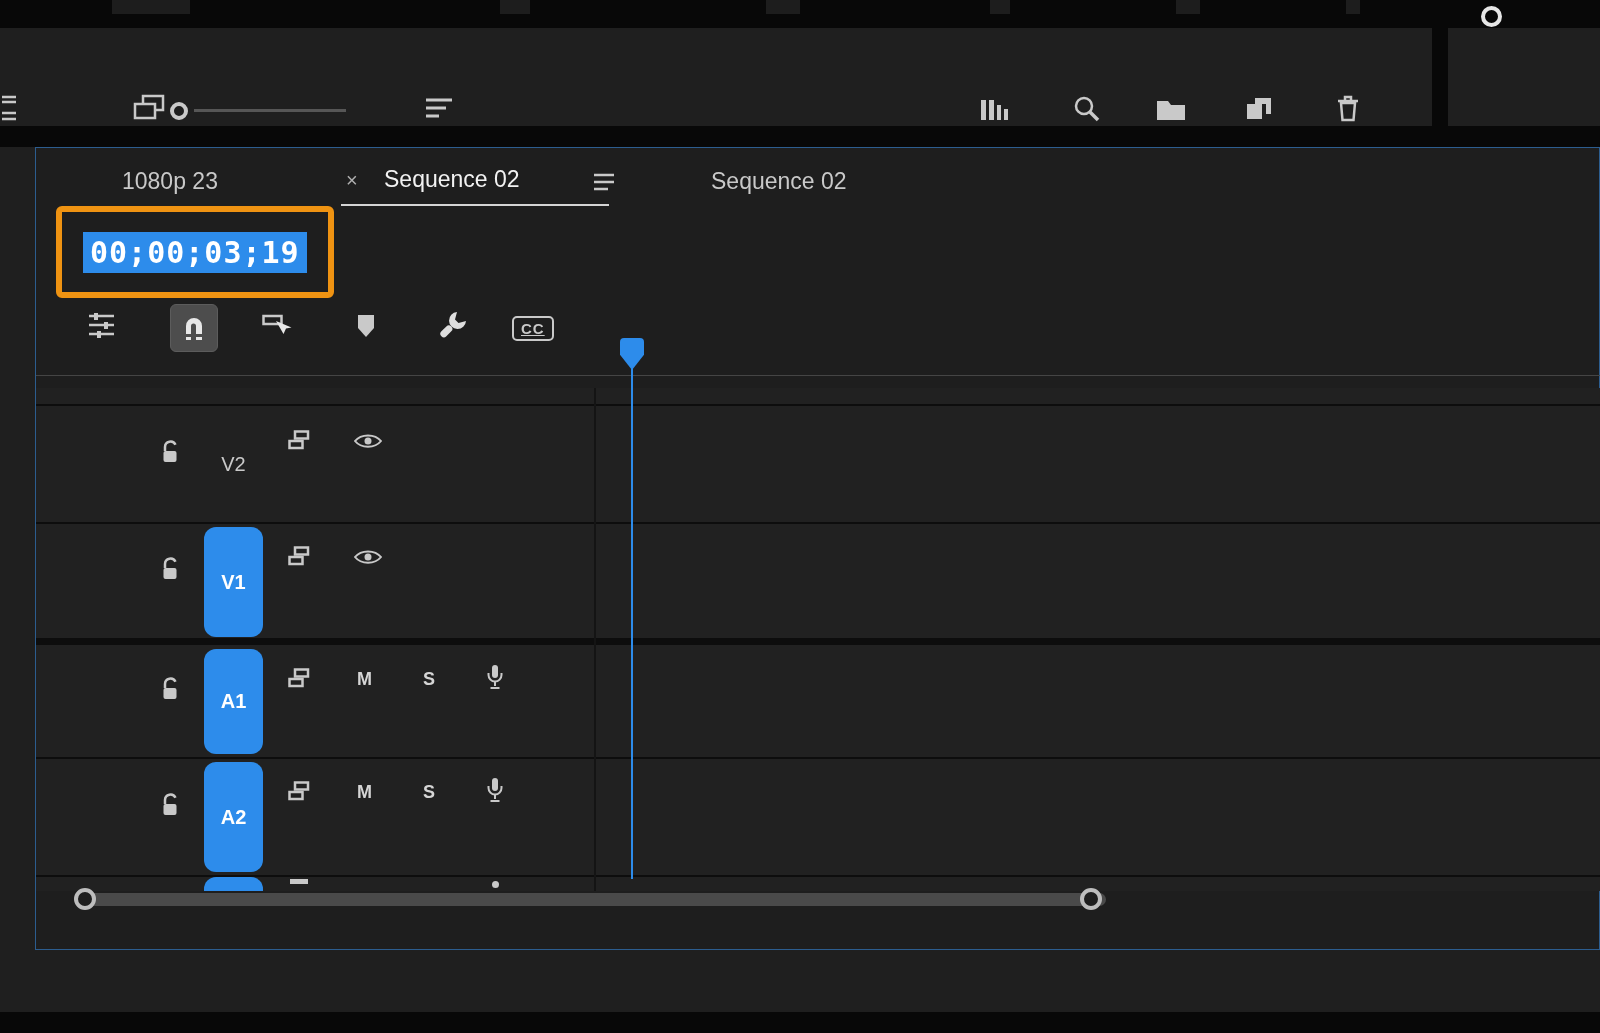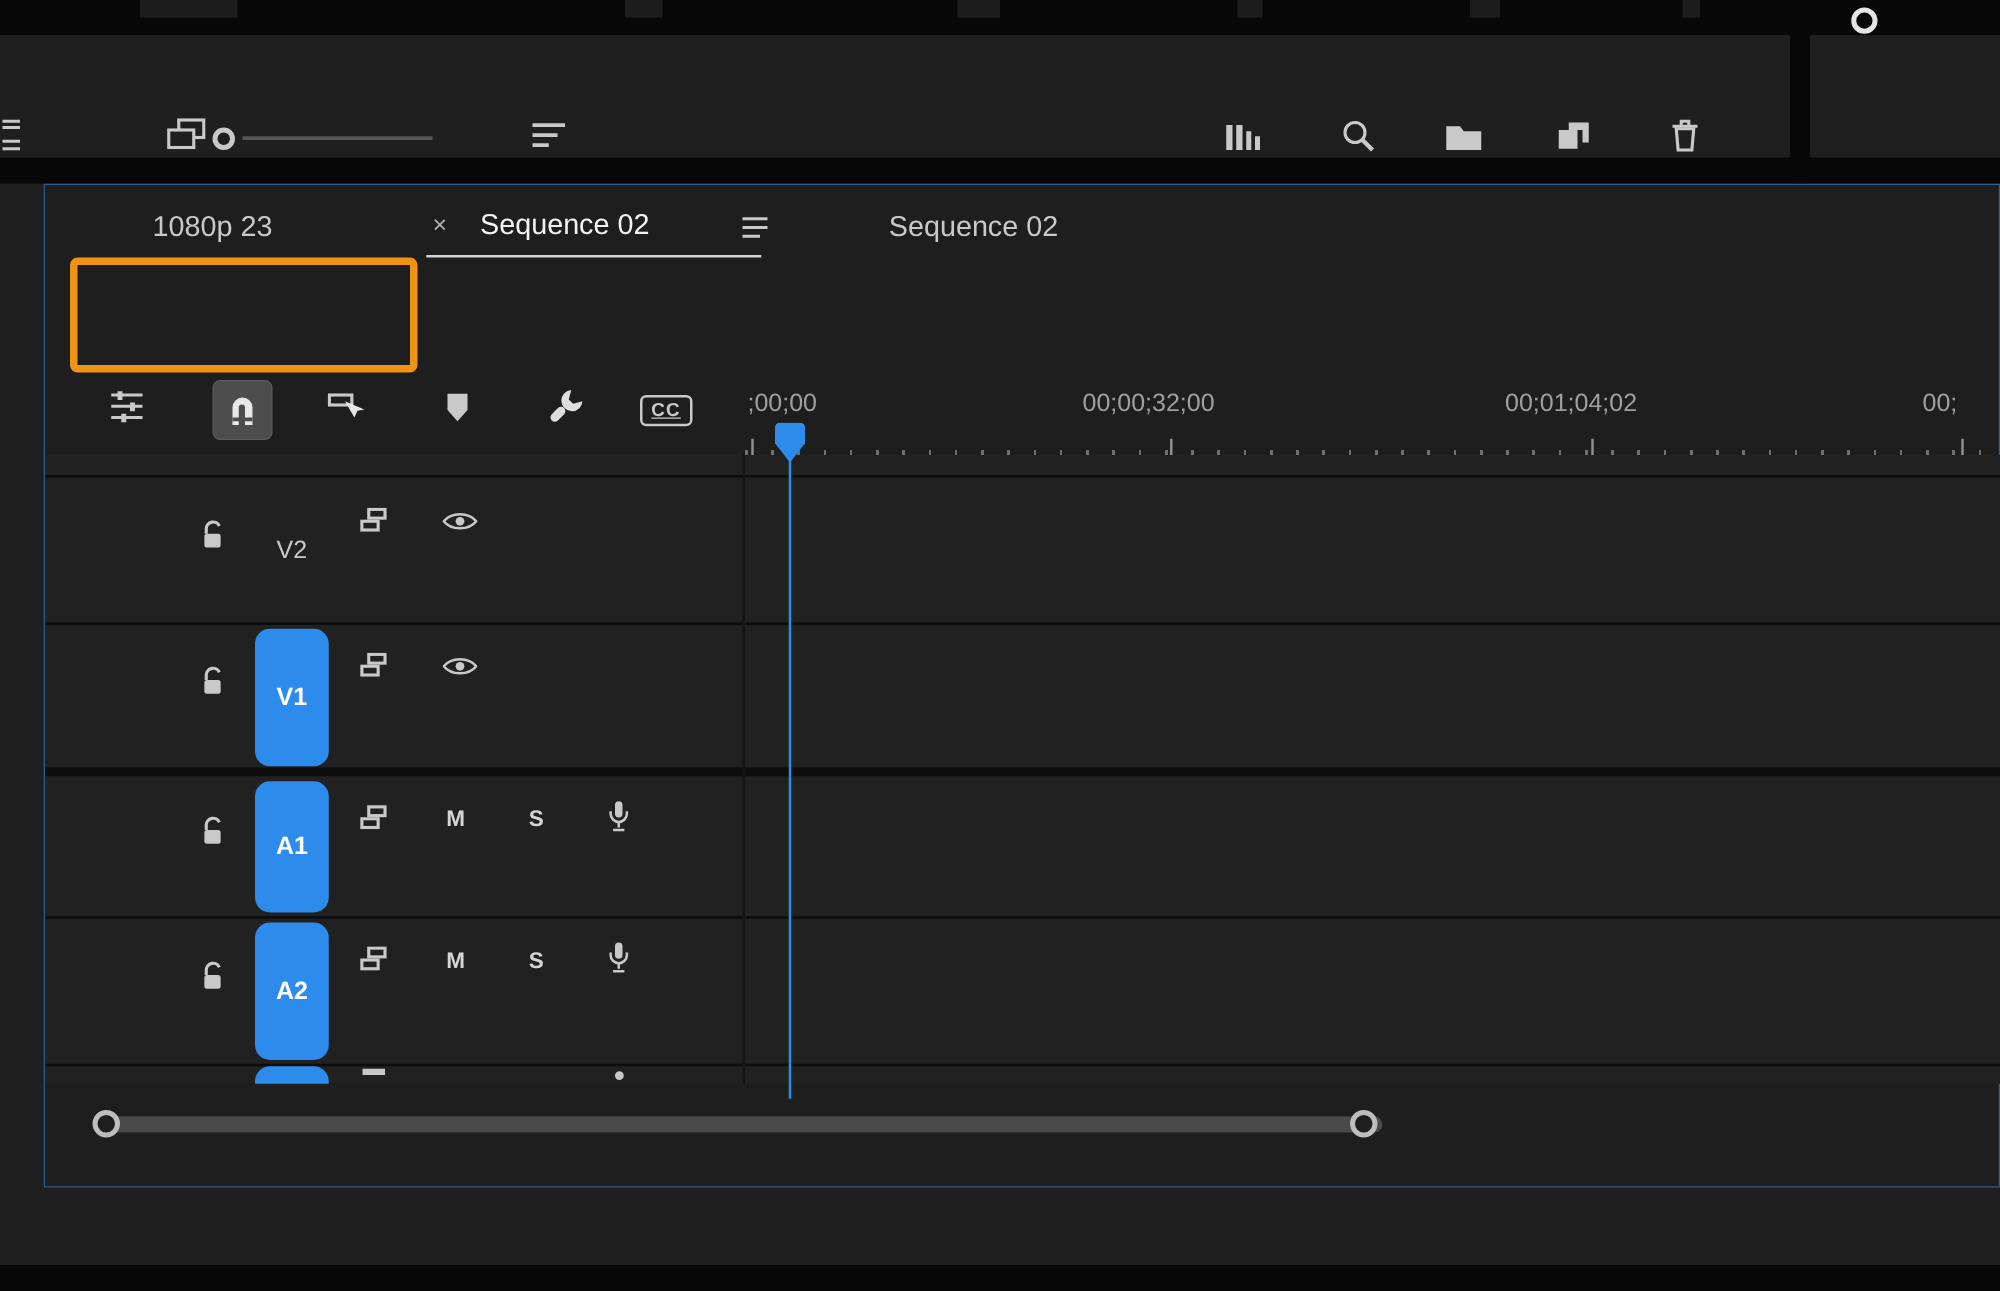--- a/index.html
+++ b/index.html
@@ -122,20 +122,21 @@
     <div class="a txt" style="left:310px;top:21px;font-size:20px;color:#b0b0b0;">×</div>
     <div class="a txt tab-label tab-active" style="left:348px;top:18px;">Sequence 02</div>
     <div class="a tab-underline" style="left:305px;top:56px;width:268px;"></div>
     <div class="a icon" style="left:556px;top:24px;">
       <svg width="24" height="20" viewBox="0 0 24 20">
           <path d="M2 3 h20 M2 10 h20 M2 17 h14" stroke="#c9c9c9" stroke-width="2.5" fill="none"></path>
         </svg>
     </div>
     <div class="a txt tab-label" style="left:675px;top:20px;">Sequence 02</div>
 
+    <div class="a timecode" style="left:47px;top:84px;">00;00;03;19</div>
     <div class="a anno" style="left:20px;top:58px;width:278px;height:92px;"></div>
 
     <div class="a icon" style="left:50px;top:164px;">
       <svg width="30" height="26" viewBox="0 0 30 26">
           <path d="M3 4 h25 M3 13 h25 M3 22 h25" stroke="#c9c9c9" stroke-width="2.5" fill="none"></path>
           <rect x="8" y="1" width="4" height="7" fill="#c9c9c9"></rect>
           <rect x="18" y="10" width="4" height="7" fill="#c9c9c9"></rect>
           <rect x="11" y="19" width="4" height="7" fill="#c9c9c9"></rect>
         </svg>
     </div>
@@ -160,37 +161,26 @@
         </svg>
     </div>
     <div class="a icon" style="left:402px;top:162px;">
       <svg width="30" height="30" viewBox="0 0 30 30">
           <path d="M19 2 a8.5 8.5 0 1 0 9 9 l-7.5 2 -3.5-3.5 z" fill="#dedede"></path>
           <rect x="1" y="18" width="14" height="7" rx="3.5" transform="rotate(-45 8 21)" fill="#dedede"></rect>
         </svg>
     </div>
     <div class="a cc-badge" style="left:476px;top:168px;text-decoration:underline;">CC</div>
 
-    <div class="a" style="left:558px;top:152px;width:1007px;height:76px;">
-      <div class="a txt ruler-label" style="left:4px;top:12px;">;00;00</div>
-      <div class="a txt ruler-label" style="left:272px;top:12px;">00;00;32;00</div>
-      <div class="a txt ruler-label" style="left:610px;top:12px;">00;01;04;02</div>
-      <div class="a txt ruler-label" style="left:944px;top:12px;">00;</div>
-      <div class="a ticks-minor" style="left:2px;top:60px;width:1005px;height:14px;"></div>
-      <div class="a tick-major" style="left:7px;top:51px;"></div>
-      <div class="a tick-major" style="left:342px;top:51px;"></div>
-      <div class="a tick-major" style="left:679px;top:51px;"></div>
-      <div class="a tick-major" style="left:975px;top:51px;"></div>
-    </div>
     <div class="a" style="left:0;top:227px;width:1565px;height:1px;background:#454545;"></div>
 
     <div class="a playhead-head" style="left:584px;top:190px;width:24px;height:32px;z-index:7;"></div>
     <div class="a playhead-line" style="left:595px;top:220px;height:511px;"></div>
 
-    <div class="a tracks" style="left:0;top:216px;width:1565px;height:503px;text-align:right;">
+    <div class="a tracks" style="left:0;top:240px;width:1565px;height:503px;text-align:right;">
 
       <div class="a divider" style="left:0;top:16px;width:1565px;height:2px;"></div>
       <div class="a divider" style="left:0;top:134px;width:1565px;height:2px;"></div>
       <div class="a divider" style="left:0;top:250px;width:1565px;height:7px;"></div>
       <div class="a divider" style="left:0;top:369px;width:1565px;height:2px;"></div>
       <div class="a divider" style="left:0;top:487px;width:1565px;height:2px;"></div>
       <div class="a" style="left:558px;top:0;width:2px;height:503px;background:#141414;"></div>
 
       <div class="a icon" style="left:124px;top:50px;">
         <svg width="22" height="28" viewBox="0 0 22 28">

